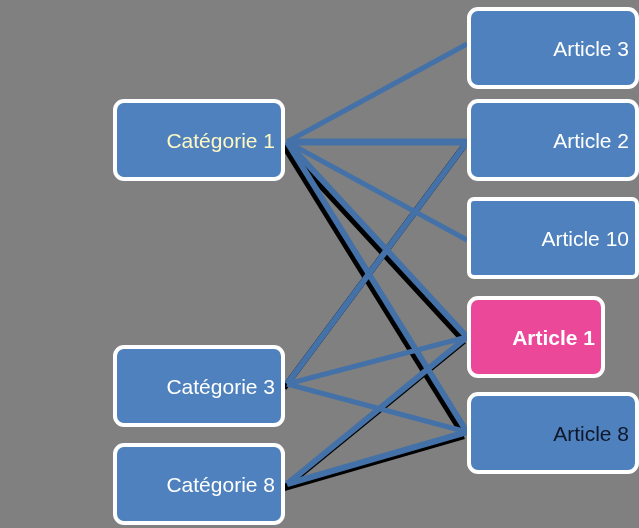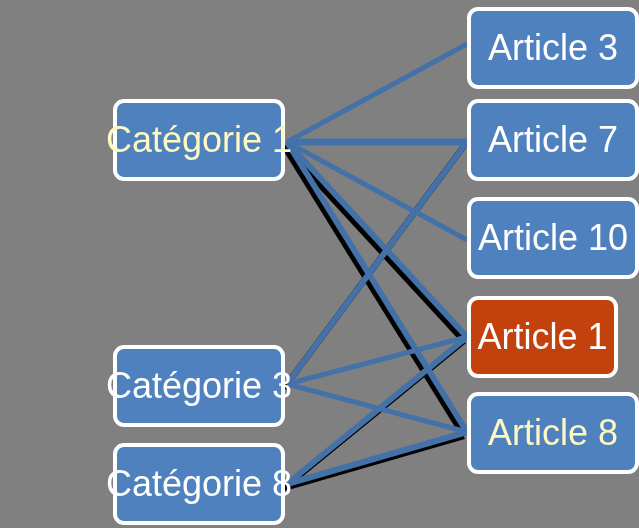--- a/index.html
+++ b/index.html
@@ -27,23 +27,23 @@
     height: 528px;
   }
   .node {
     position: absolute;
     box-sizing: border-box;
     background: #4E81BD;
     border: 4px solid #5eead4;
     border-radius: 11px;
     display: flex;
     align-items: center;
-    justify-content: center;
+    justify-content: flex-end;
     color: #FFFFFF;
-    font-size: 36px;
+    font-size: 21px;
     font-weight: normal;
     letter-spacing: 0px;
     line-height: 1;
     white-space: nowrap;
     overflow: visible;
   }
   .node-label {
     display: block;
     padding: 0 6px;
   }
@@ -81,28 +81,28 @@
 
   <div class="node" id="node-cat9" style="left: 113px; top: 443px; width: 172px; height: 82px; background: rgb(78, 129, 189); border-color: rgb(255, 255, 255); color: rgb(255, 255, 255);">
     <span class="node-label">Catégorie 8</span>
   </div>
 
   <div class="node" id="node-art3" style="left: 467px; top: 7px; width: 172px; height: 82px; background: rgb(78, 129, 189); border-color: rgb(255, 255, 255); color: rgb(255, 255, 255);">
     <span class="node-label">Article 3</span>
   </div>
 
   <div class="node" id="node-art5" style="left: 467px; top: 99px; width: 172px; height: 82px; background: rgb(78, 129, 189); border-color: rgb(255, 255, 255); color: rgb(255, 255, 255);">
-    <span class="node-label">Article 7</span>
+    <span class="node-label">Article 2</span>
   </div>
 
-  <div class="node" id="node-art10" style="left: 467px; top: 197px; width: 172px; height: 82px; background: rgb(78, 129, 189); border-color: rgb(255, 255, 255); color: rgb(255, 255, 255);">
+  <div class="node" id="node-art10" style="left: 467px; top: 197px; width: 172px; height: 82px; background: rgb(78, 129, 189); border-color: rgb(255, 255, 255); color: rgb(255, 255, 255); border-radius: 7px;">
     <span class="node-label">Article 10</span>
   </div>
 
-  <div class="node" id="node-art1" style="left: 467px; top: 296px; width: 151px; height: 82px; background: #c2410c; border-color: rgb(255, 255, 255); color: rgb(255, 255, 255);">
+  <div class="node" id="node-art1" style="left: 467px; top: 296px; width: 138px; height: 82px; background: #ec4899; border-color: rgb(255, 255, 255); color: rgb(255, 255, 255); font-weight: bold;">
     <span class="node-label">Article 1</span>
   </div>
 
-  <div class="node" id="node-art8" style="left: 467px; top: 392px; width: 172px; height: 82px; background: rgb(78, 129, 189); border-color: rgb(255, 255, 255); color: #fef9c3;">
+  <div class="node" id="node-art8" style="left: 467px; top: 392px; width: 172px; height: 82px; background: rgb(78, 129, 189); border-color: rgb(255, 255, 255); color: #0f172a;">
     <span class="node-label">Article 8</span>
   </div>
 
 </div>
 
 </body></html>

